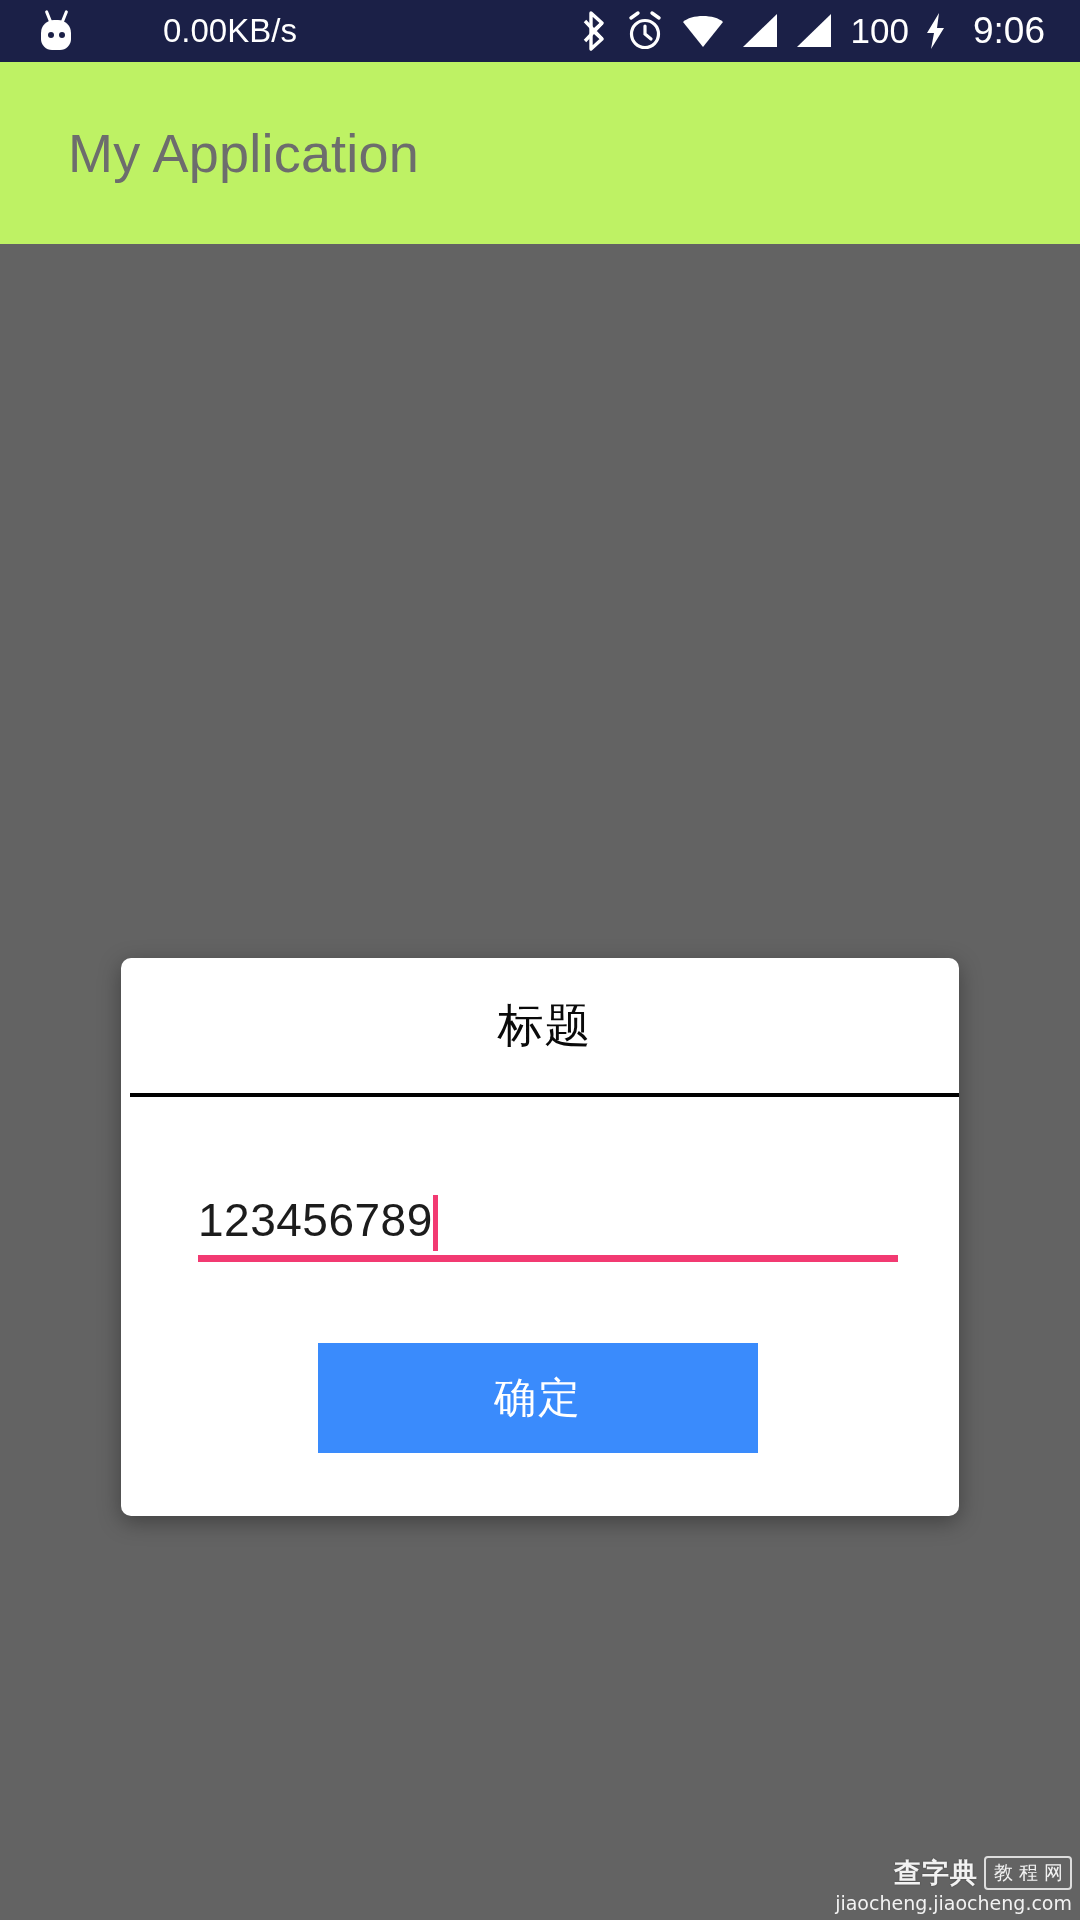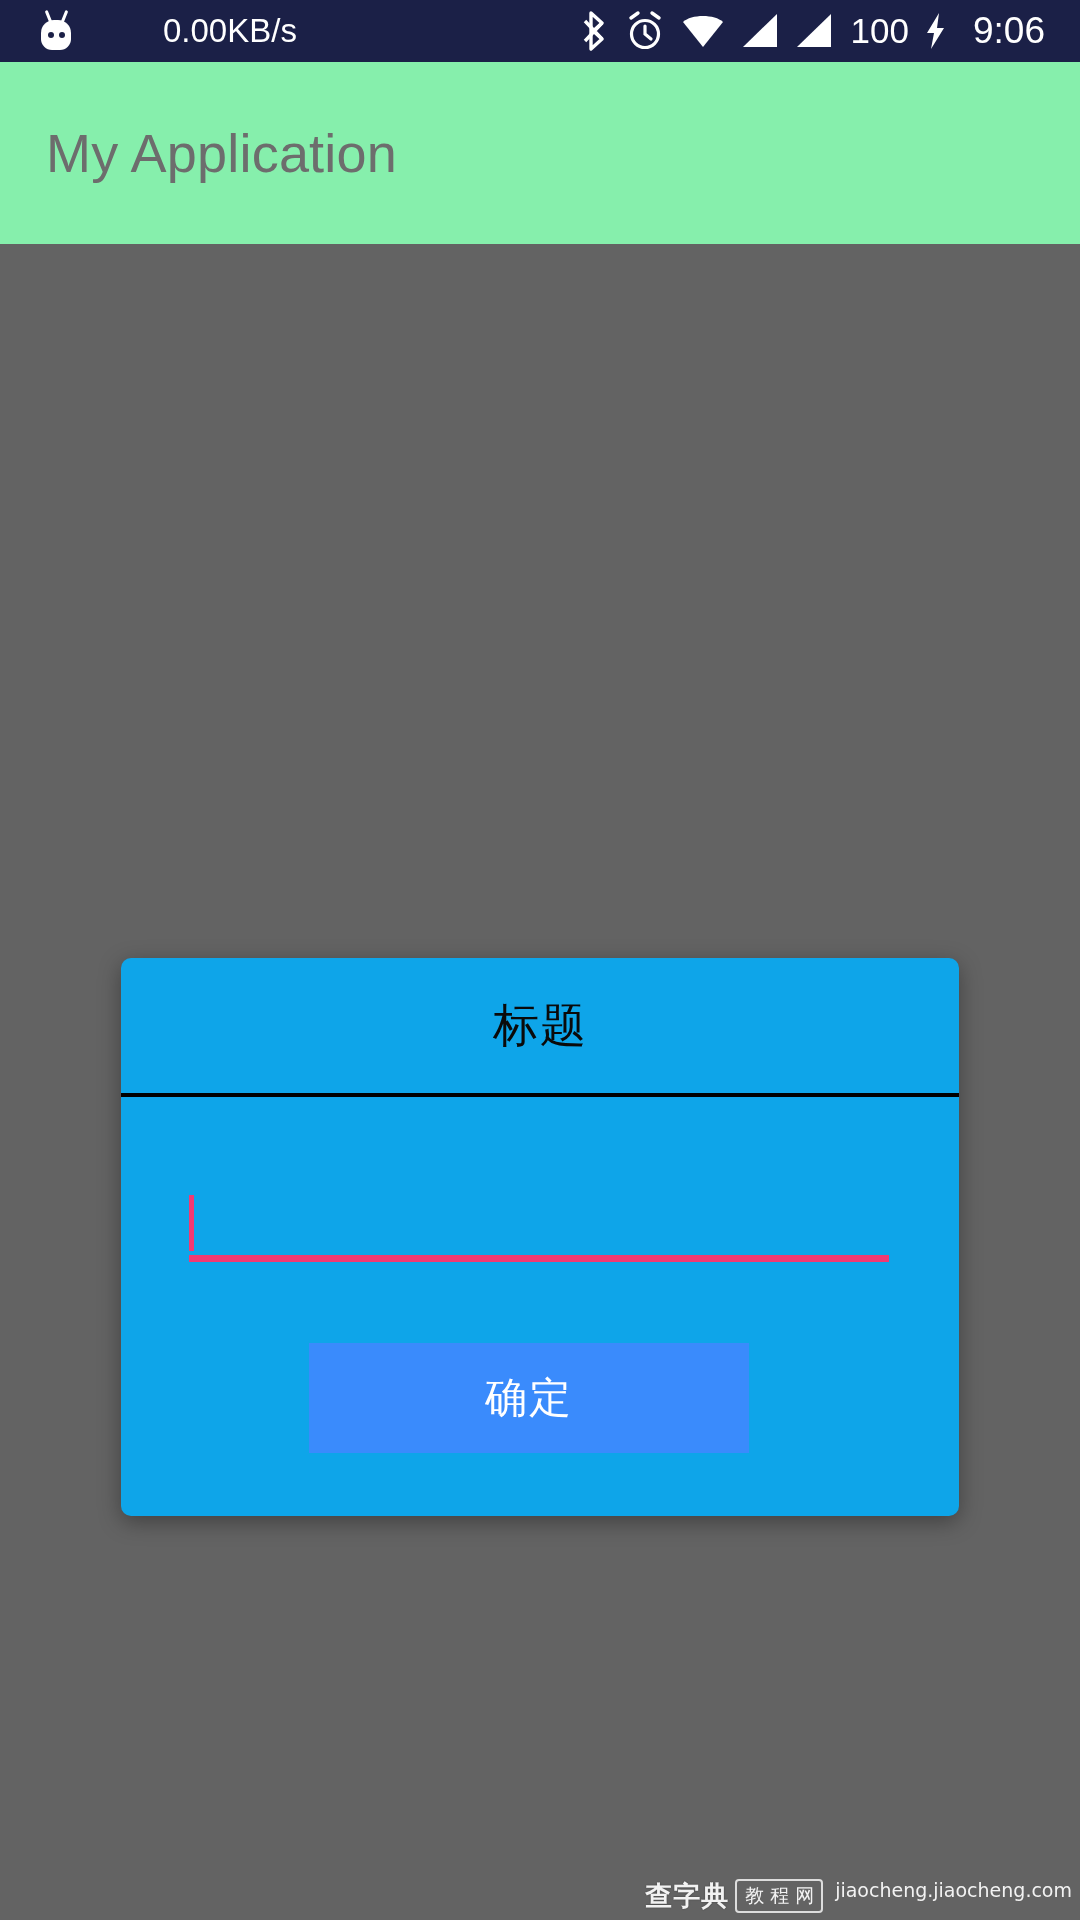--- a/index.html
+++ b/index.html
@@ -95,24 +95,24 @@
     margin-left: 10px;
     letter-spacing: 0px;
   }
 
   
   #app-bar {
     position: absolute;
     top: 62px; left: 0;
     width: 1080px;
     height: 182px;
-    background: #86efac;
-    display: flex;
-    align-items: center;
-    padding-left: 46px;
+    background: #bef264;
+    display: flex;
+    align-items: center;
+    padding-left: 68px;
   }
   #app-title {
     color: #6d6d6d;
     font-size: 54px;
     font-weight: normal;
     letter-spacing: 0.2px;
   }
 
   
   #content {
@@ -123,24 +123,25 @@
     background: #636363;
   }
 
   
   #dialog {
     position: absolute;
     left: 121px;
     top: 714px;
     width: 838px;
     height: 558px;
-    background: #0ea5e9;
+    background: #ffffff;
     border-radius: 10px;
     box-shadow: 0 6px 22px rgba(0,0,0,0.35);
     overflow: hidden;
+    padding-left: 9px;
   }
   #dialog-title-wrap {
     height: 135px;
     display: flex;
     align-items: center;
     justify-content: center;
   }
   #dialog-title {
     font-size: 46px;
     color: #0a0a0a;
@@ -209,23 +210,23 @@
     align-items: center;
     justify-content: center;
   }
 
   
   #watermark {
     position: absolute;
     right: 8px;
     bottom: 6px;
     display: flex;
-    flex-direction: row;
+    flex-direction: column;
+    align-items: flex-end;
     opacity: 0.92;
-    gap: 12px;
   }
   #watermark-row {
     display: flex;
     align-items: center;
     gap: 6px;
   }
   #watermark-brand {
     color: #ffffff;
     font-size: 27px;
     font-family: "DejaVu Sans", sans-serif;
@@ -313,20 +314,21 @@
     <div id="dialog-title-wrap">
       <span id="dialog-title">标题</span>
     </div>
 
     <div id="dialog-divider"></div>
 
     <div id="dialog-body">
 
       <div id="input-row">
         <div id="text-input-wrap">
+          <span id="text-input-value">123456789</span>
           <span id="text-caret"></span>
         </div>
         <div id="input-underline"></div>
       </div>
 
       <button id="confirm-button">确定</button>
 
     </div>
   </div>
 

